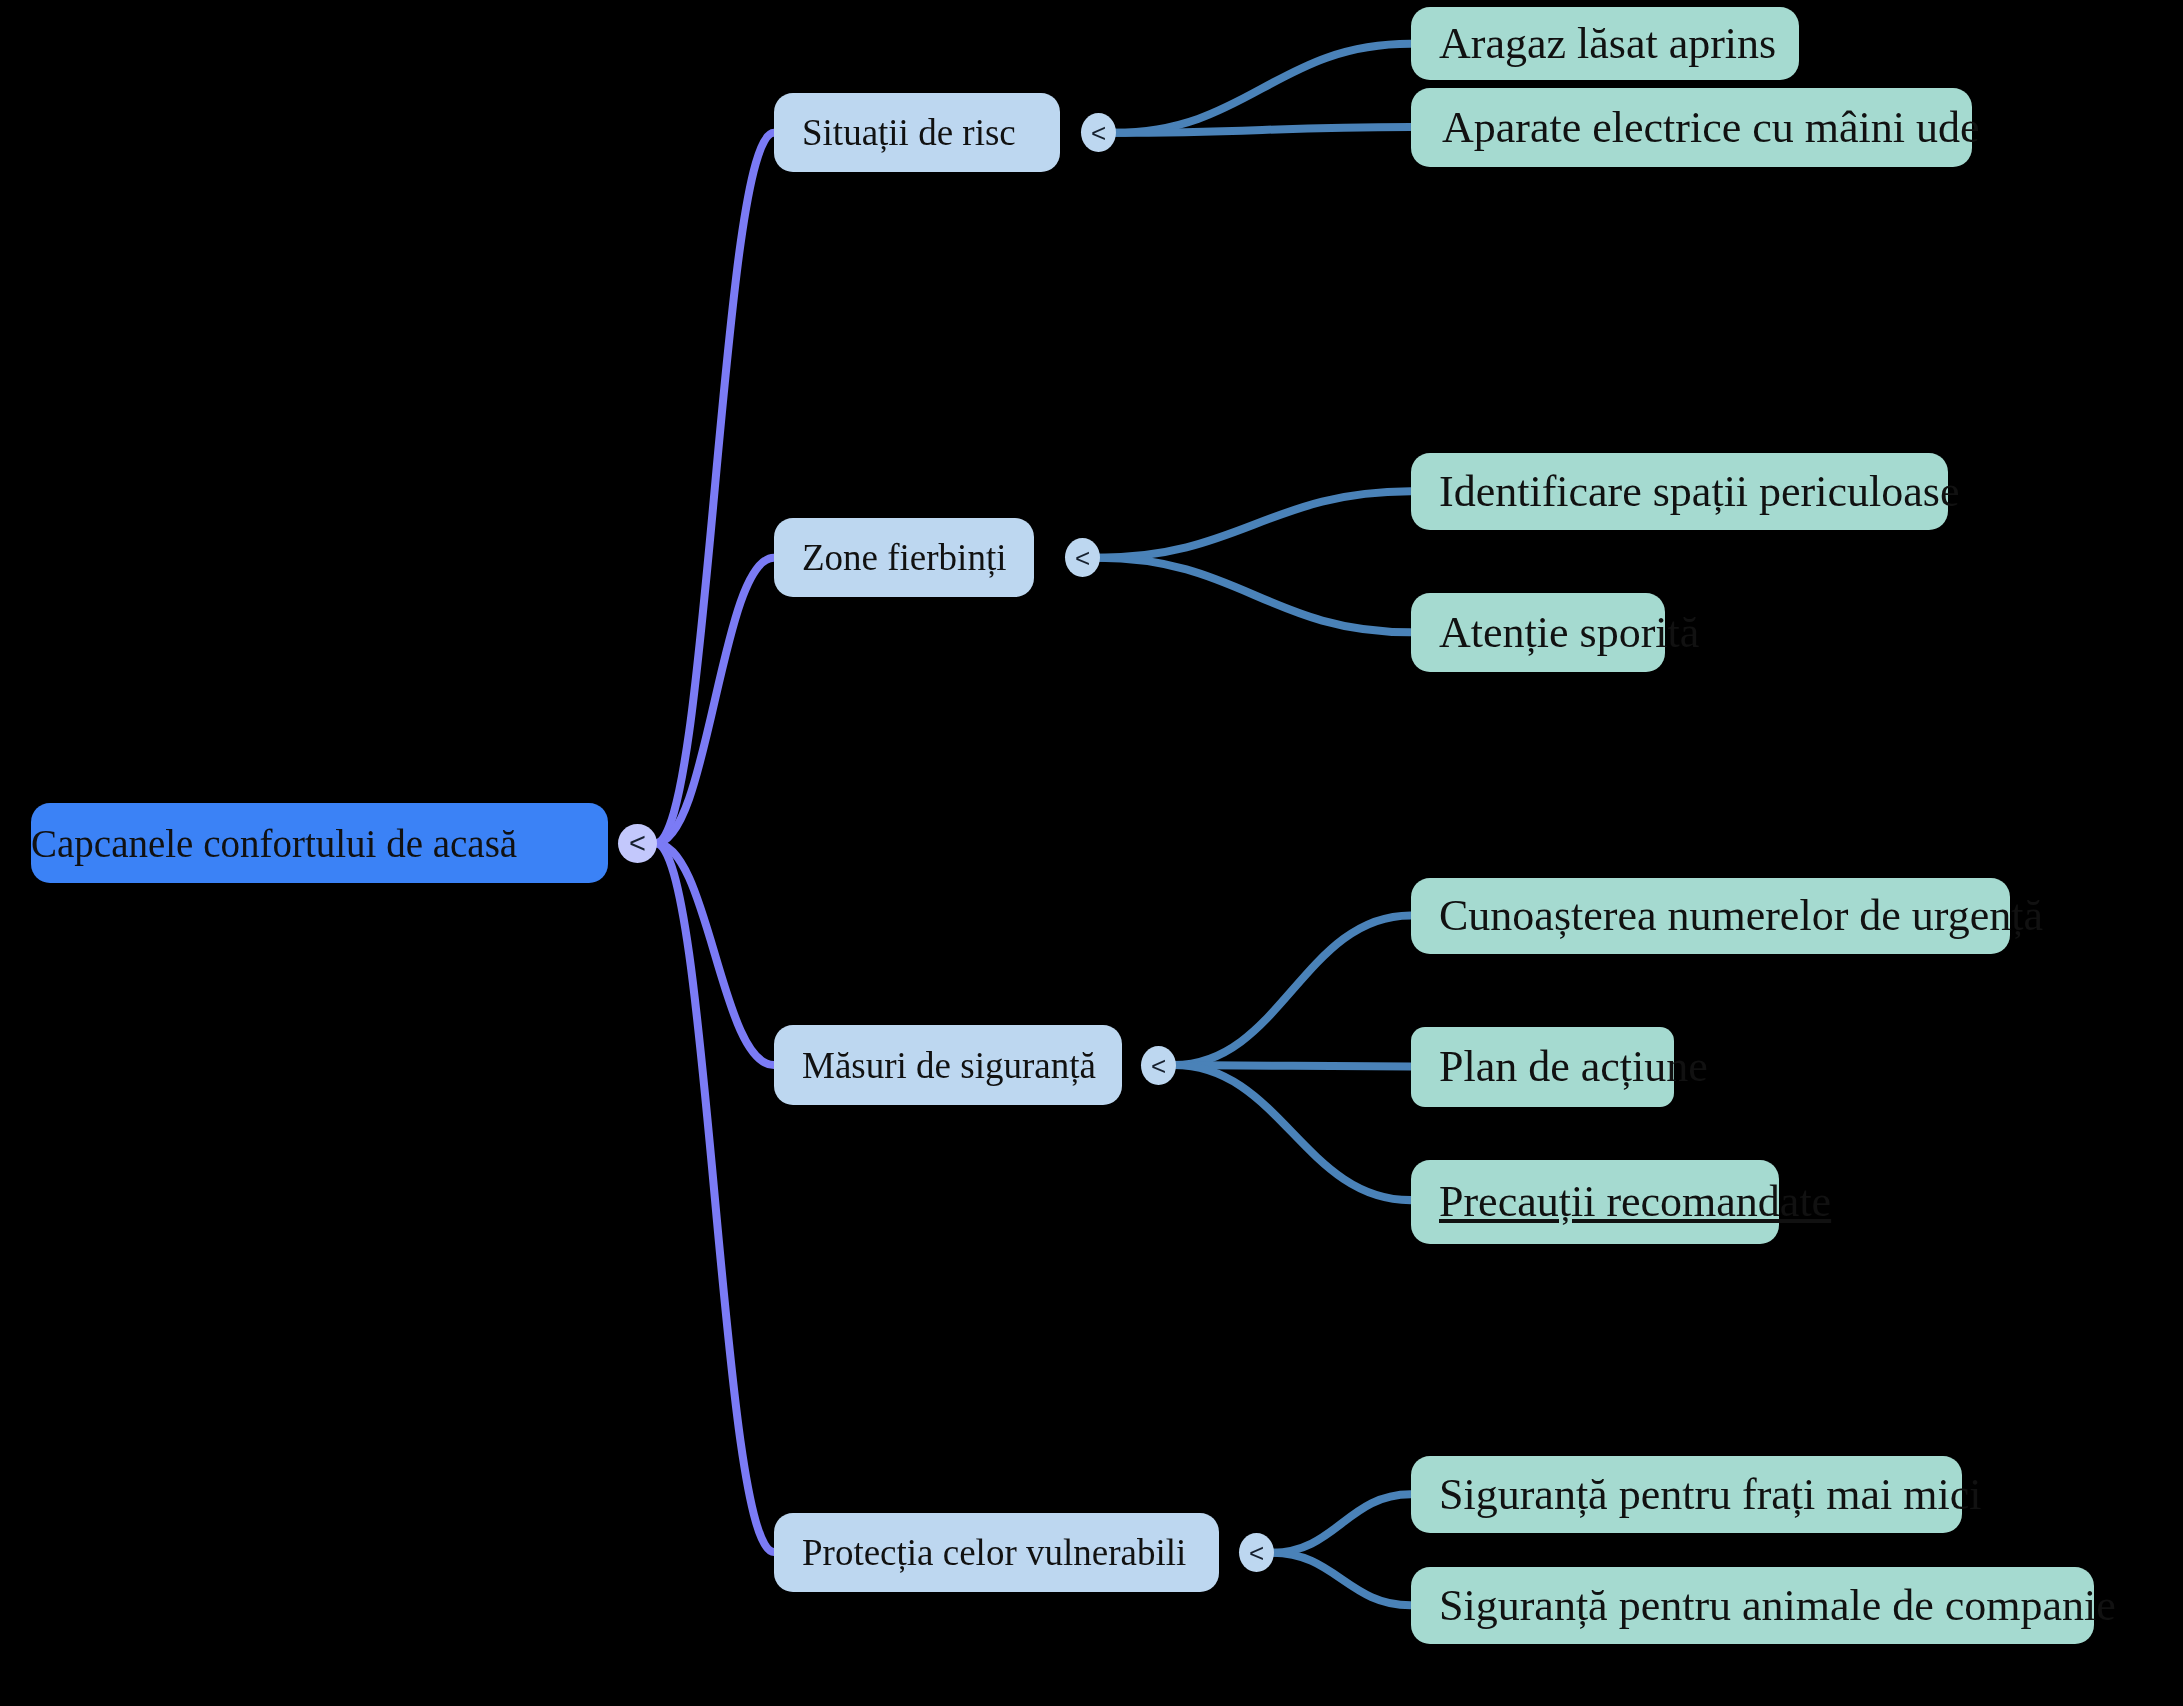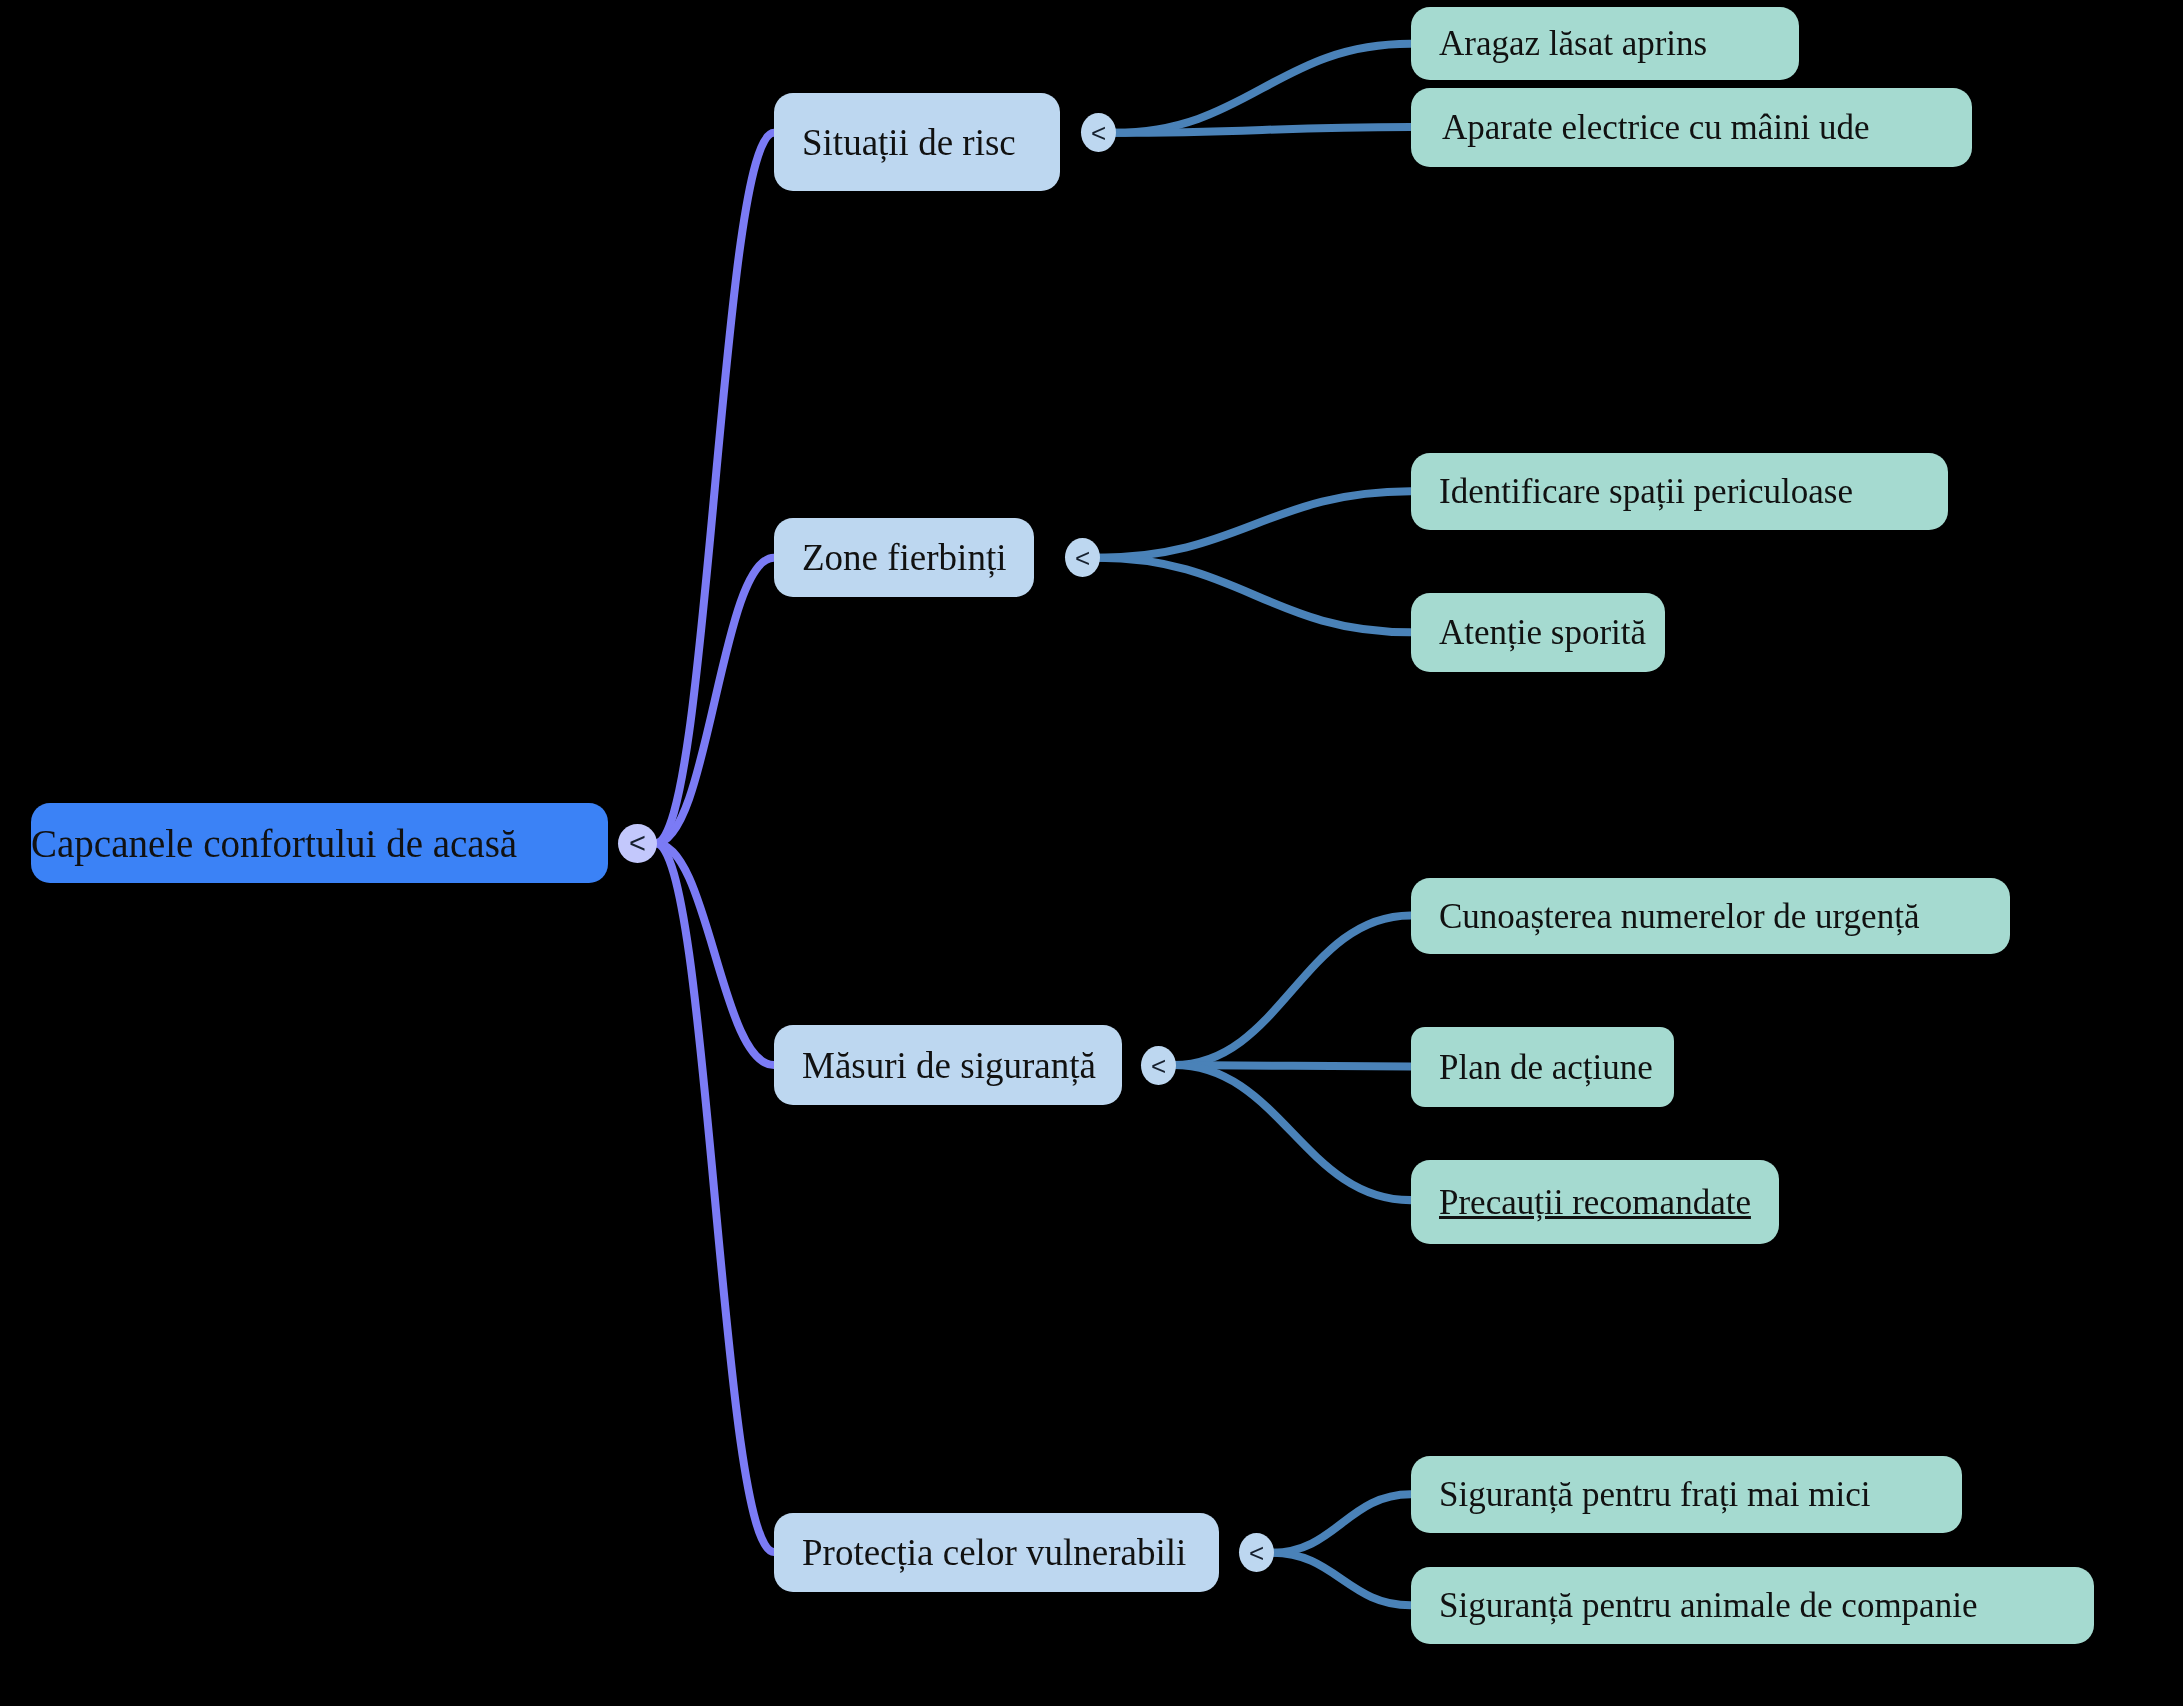--- a/index.html
+++ b/index.html
@@ -37,21 +37,21 @@
     background: #3b82f6;
     font-size: 39px;
   }
   .node-branch {
     background: #bdd7f0;
     font-size: 37px;
     padding-left: 28px;
   }
   .node-leaf {
     background: #a5dad0;
-    font-size: 35px;
+    font-size: 44px;
     padding-left: 28px;
   }
   .toggle {
     position: absolute;
     display: flex;
     align-items: center;
     justify-content: center;
     border-radius: 50%;
     color: #16202e;
     font-family: "Liberation Sans", sans-serif;
@@ -91,21 +91,21 @@
         <path d="M 1608 1459 C 1753.8 1459, 1786.2 1461, 1932 1461"></path>
         <path d="M 1608 1459 C 1753.8 1459, 1786.2 1644, 1932 1644"></path>
         <path d="M 1743 2127 C 1828.05 2127, 1846.95 2047, 1932 2047"></path>
         <path d="M 1743 2127 C 1828.05 2127, 1846.95 2199, 1932 2199"></path>
       </g>
   </svg>
 
   <div id="nodes">
       <div class="node node-root" style="left: 31px; top: 803px; width: 577px; height: 80px;">Capcanele confortului de acasă</div>
       <div class="toggle toggle-root" style="left: 618px; top: 824px;">&lt;</div>
-      <div class="node node-branch" style="left: 774px; top: 93px; width: 286px; height: 98px;">Situații de risc</div>
+      <div class="node node-branch" style="left: 774px; top: 93px; width: 286px; height: 79px;">Situații de risc</div>
       <div class="toggle toggle-branch" style="left: 1081px; top: 113px;">&lt;</div>
       <div class="node node-leaf" style="left: 1411px; top: 7.3px; width: 388px; height: 73px;">Aragaz lăsat aprins</div>
       <div class="node node-leaf" style="left: 1411px; top: 88px; width: 561px; height: 79px; padding-left: 31px;">Aparate electrice cu mâini ude</div>
       <div class="node node-branch" style="left: 774px; top: 518px; width: 260px; height: 79px;">Zone fierbinți</div>
       <div class="toggle toggle-branch" style="left: 1065px; top: 538px;">&lt;</div>
       <div class="node node-leaf" style="left: 1411px; top: 453px; width: 537px; height: 77px;">Identificare spații periculoase</div>
       <div class="node node-leaf" style="left: 1411px; top: 593px; width: 254px; height: 79px;">Atenție sporită</div>
       <div class="node node-branch" style="left: 774px; top: 1025px; width: 348px; height: 80px;">Măsuri de siguranță</div>
       <div class="toggle toggle-branch" style="left: 1141px; top: 1046px;">&lt;</div>
       <div class="node node-leaf" style="left: 1411px; top: 878px; width: 599px; height: 76px; text-align: right;">Cunoașterea numerelor de urgență</div>

